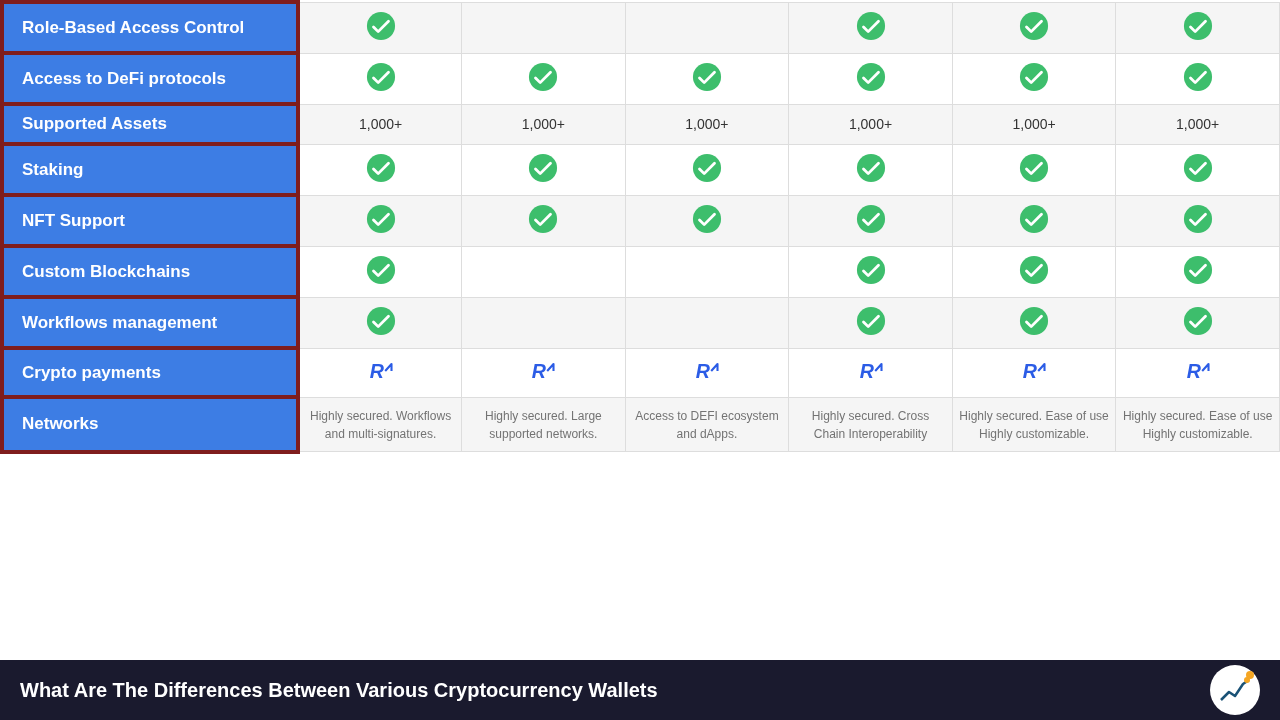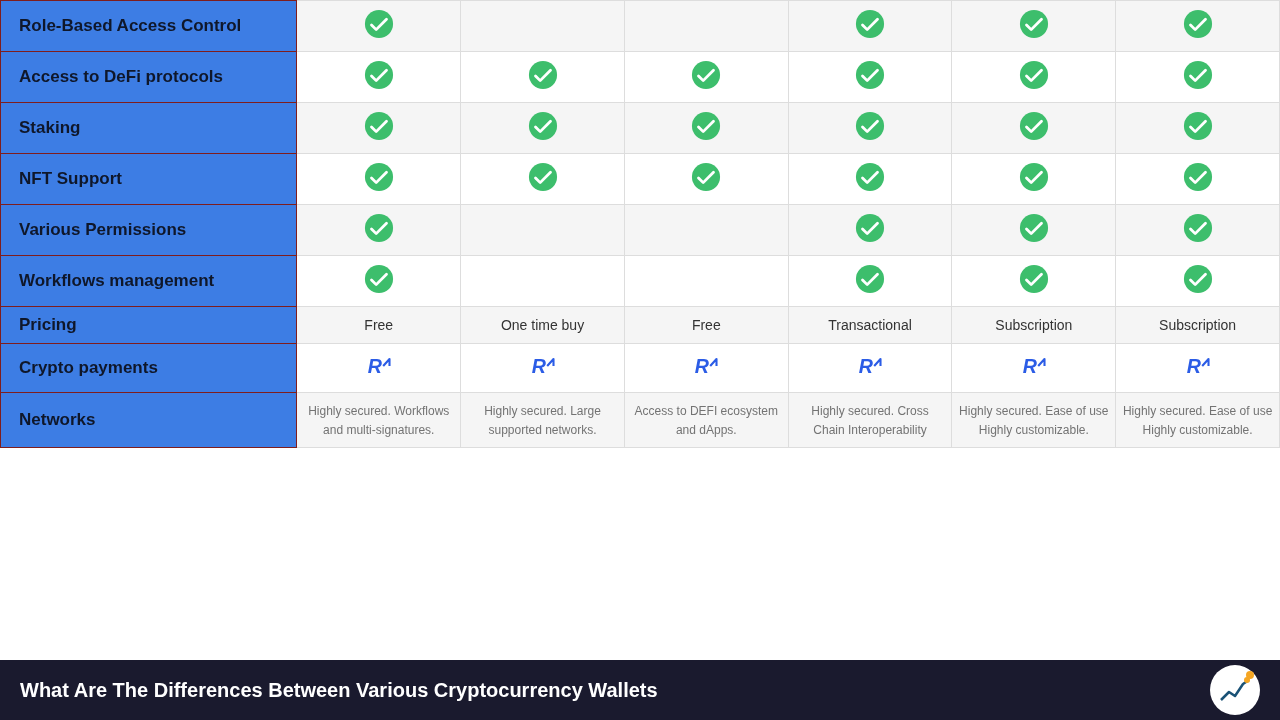--- a/index.html
+++ b/index.html
@@ -29,26 +29,26 @@
 
     td, th {
       border: 1px solid #ddd;
       text-align: center;
       vertical-align: middle;
       padding: 8px 6px;
     }
 
     td.feature-cell {
       background: #3d7de4;
-      color: #0f172a;
+      color: #ffffff;
       font-weight: bold;
       font-size: 17px;
       text-align: left;
       padding-left: 18px;
-      border: 1px solid #7f1d1d;
+      border: 4px solid #7f1d1d;
     }
 
     tr:nth-child(odd) td:not(.feature-cell) {
       background: #f5f5f5;
     }
     tr:nth-child(even) td:not(.feature-cell) {
       background: #ffffff;
     }
 
     .check-svg {
@@ -172,20 +172,29 @@
           <td><svg class="check-svg" viewBox="0 0 32 32" xmlns="http://www.w3.org/2000/svg">
       <circle cx="16" cy="16" r="15" fill="#3dbe6c"></circle>
       <polyline points="8,17 13,22 24,11" stroke="white" stroke-width="3" fill="none" stroke-linecap="round" stroke-linejoin="round"></polyline>
     </svg></td>
           <td><svg class="check-svg" viewBox="0 0 32 32" xmlns="http://www.w3.org/2000/svg">
       <circle cx="16" cy="16" r="15" fill="#3dbe6c"></circle>
       <polyline points="8,17 13,22 24,11" stroke="white" stroke-width="3" fill="none" stroke-linecap="round" stroke-linejoin="round"></polyline>
     </svg></td>
         </tr>
         <tr>
+          <td class="feature-cell">Supported Assets</td>
+          <td><span class="text-value">1,000+</span></td>
+          <td><span class="text-value">1,000+</span></td>
+          <td><span class="text-value">1,000+</span></td>
+          <td><span class="text-value">1,000+</span></td>
+          <td><span class="text-value">1,000+</span></td>
+          <td><span class="text-value">1,000+</span></td>
+        </tr>
+        <tr>
           <td class="feature-cell">Staking</td>
           <td><svg class="check-svg" viewBox="0 0 32 32" xmlns="http://www.w3.org/2000/svg">
       <circle cx="16" cy="16" r="15" fill="#3dbe6c"></circle>
       <polyline points="8,17 13,22 24,11" stroke="white" stroke-width="3" fill="none" stroke-linecap="round" stroke-linejoin="round"></polyline>
     </svg></td>
           <td><svg class="check-svg" viewBox="0 0 32 32" xmlns="http://www.w3.org/2000/svg">
       <circle cx="16" cy="16" r="15" fill="#3dbe6c"></circle>
       <polyline points="8,17 13,22 24,11" stroke="white" stroke-width="3" fill="none" stroke-linecap="round" stroke-linejoin="round"></polyline>
     </svg></td>
           <td><svg class="check-svg" viewBox="0 0 32 32" xmlns="http://www.w3.org/2000/svg">
@@ -226,21 +235,21 @@
           <td><svg class="check-svg" viewBox="0 0 32 32" xmlns="http://www.w3.org/2000/svg">
       <circle cx="16" cy="16" r="15" fill="#3dbe6c"></circle>
       <polyline points="8,17 13,22 24,11" stroke="white" stroke-width="3" fill="none" stroke-linecap="round" stroke-linejoin="round"></polyline>
     </svg></td>
           <td><svg class="check-svg" viewBox="0 0 32 32" xmlns="http://www.w3.org/2000/svg">
       <circle cx="16" cy="16" r="15" fill="#3dbe6c"></circle>
       <polyline points="8,17 13,22 24,11" stroke="white" stroke-width="3" fill="none" stroke-linecap="round" stroke-linejoin="round"></polyline>
     </svg></td>
         </tr>
         <tr>
-          <td class="feature-cell">Various Permissions</td>
+          <td class="feature-cell">Custom Blockchains</td>
           <td><svg class="check-svg" viewBox="0 0 32 32" xmlns="http://www.w3.org/2000/svg">
       <circle cx="16" cy="16" r="15" fill="#3dbe6c"></circle>
       <polyline points="8,17 13,22 24,11" stroke="white" stroke-width="3" fill="none" stroke-linecap="round" stroke-linejoin="round"></polyline>
     </svg></td>
           <td></td>
           <td></td>
           <td><svg class="check-svg" viewBox="0 0 32 32" xmlns="http://www.w3.org/2000/svg">
       <circle cx="16" cy="16" r="15" fill="#3dbe6c"></circle>
       <polyline points="8,17 13,22 24,11" stroke="white" stroke-width="3" fill="none" stroke-linecap="round" stroke-linejoin="round"></polyline>
     </svg></td>
@@ -266,29 +275,20 @@
       <polyline points="8,17 13,22 24,11" stroke="white" stroke-width="3" fill="none" stroke-linecap="round" stroke-linejoin="round"></polyline>
     </svg></td>
           <td><svg class="check-svg" viewBox="0 0 32 32" xmlns="http://www.w3.org/2000/svg">
       <circle cx="16" cy="16" r="15" fill="#3dbe6c"></circle>
       <polyline points="8,17 13,22 24,11" stroke="white" stroke-width="3" fill="none" stroke-linecap="round" stroke-linejoin="round"></polyline>
     </svg></td>
           <td><svg class="check-svg" viewBox="0 0 32 32" xmlns="http://www.w3.org/2000/svg">
       <circle cx="16" cy="16" r="15" fill="#3dbe6c"></circle>
       <polyline points="8,17 13,22 24,11" stroke="white" stroke-width="3" fill="none" stroke-linecap="round" stroke-linejoin="round"></polyline>
     </svg></td>
-        </tr>
-        <tr>
-          <td class="feature-cell">Pricing</td>
-          <td><span class="text-value">Free</span></td>
-          <td><span class="text-value">One time buy</span></td>
-          <td><span class="text-value">Free</span></td>
-          <td><span class="text-value">Transactional</span></td>
-          <td><span class="text-value">Subscription</span></td>
-          <td><span class="text-value">Subscription</span></td>
         </tr>
         <tr>
           <td class="feature-cell">Crypto payments</td>
           <td><svg class="rakuten-svg" viewBox="0 0 40 40" xmlns="http://www.w3.org/2000/svg">
       <text x="4" y="30" font-size="28" font-weight="bold" font-style="italic" fill="#2b5ce6" font-family="Arial">R</text>
       <polyline points="26,20 35,10 35,20" stroke="#2b5ce6" stroke-width="3" fill="none" stroke-linejoin="round"></polyline>
     </svg></td>
           <td><svg class="rakuten-svg" viewBox="0 0 40 40" xmlns="http://www.w3.org/2000/svg">
       <text x="4" y="30" font-size="28" font-weight="bold" font-style="italic" fill="#2b5ce6" font-family="Arial">R</text>
       <polyline points="26,20 35,10 35,20" stroke="#2b5ce6" stroke-width="3" fill="none" stroke-linejoin="round"></polyline>

